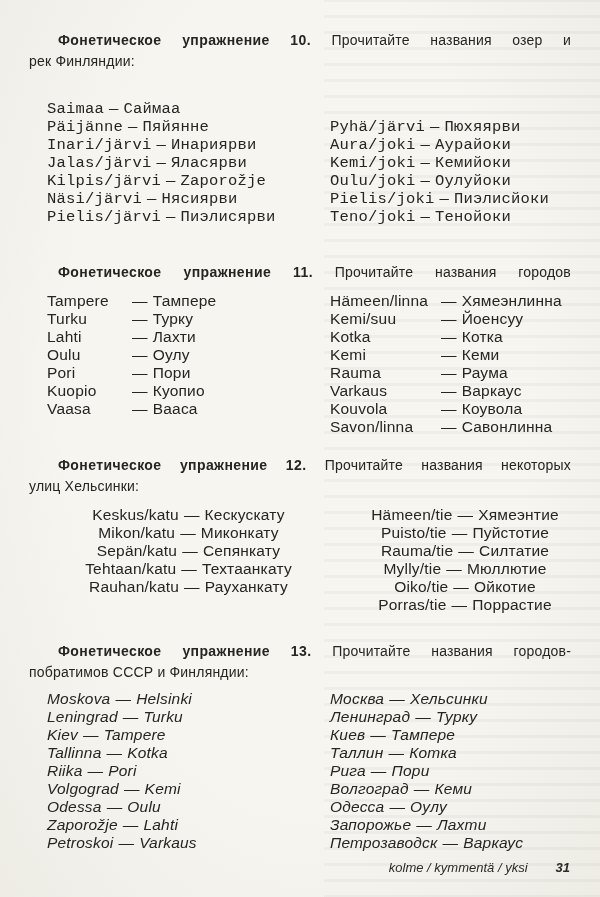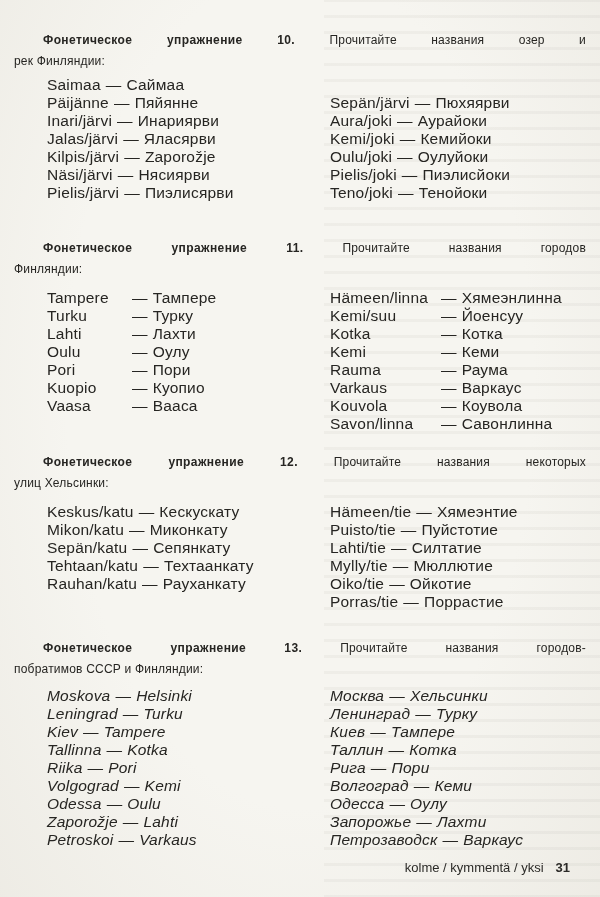--- a/index.html
+++ b/index.html
@@ -16,22 +16,22 @@
     background:radial-gradient(ellipse at 50% 42%, #f6f5f0 55%, #edebe4 100%);
   }
   .bleed{
     position:absolute;top:0;right:0;width:46%;height:100%;
     background:repeating-linear-gradient(0deg, transparent 0 13px, rgba(115,110,98,0.055) 13px 16px);
     filter:blur(0.7px);
     pointer-events:none;
   }
   section{position:relative;}
   .hd{
-    margin:0 14px;
-    font-size:12px;
+    margin:0 29px;
+    font-size:14px;
     line-height:21px;
     letter-spacing:0.2px;
   }
   .hd .l1{
     display:block;
     text-indent:29px;
     text-align:justify;
     text-align-last:justify;
     white-space:normal;
   }
@@ -44,36 +44,37 @@
     line-height:18px;
     letter-spacing:0.2px;
   }
   .col.left{width:283px;flex:0 0 283px;}
   .col.right{flex:1;}
   .col .row{white-space:nowrap;height:18px;}
   .dash{padding:0 5px;}
   .offset1{padding-top:18px;}
   .aligned-l .nm{display:inline-block;width:80px;}
   .aligned-r .nm{display:inline-block;width:106px;}
-  .mt-ex10-list{margin-top:4px;}
+  .mt-ex10-list{margin-top:28px;font-family:Liberation Mono, monospace;}
   .mt-h11{margin-top:36px;}
   .mt-ex11-list{margin-top:9px;}
   .mt-h12{margin-top:19px;}
-  .mt-ex12-list{margin-top:9px;}
+  .mt-ex12-list{margin-top:9px;text-align:center;}
   .mt-h13{margin-top:27px;}
   .mt-ex13-list{margin-top:7px;font-style:italic;}
   .pad-top{padding-top:30px;}
   .footer{
     position:absolute;
     top:860px;right:30px;
     font-size:13px;
+    font-style:italic;
     color:#2b2a27;
     display:flex;
     align-items:baseline;
-    gap:12px;
+    gap:28px;
   }
   .footer .pgnum{font-weight:700;}
 </style>
 </head>
 <body>
 
 <div class="page pad-top">
   <div class="bleed"></div>
 
   <section>
@@ -85,34 +86,33 @@
       <div class="col left">
           <div class="row"><span class="nm">Saimaa</span><span class="dash">—</span><span class="tr">Саймаа</span></div>
           <div class="row"><span class="nm">Päijänne</span><span class="dash">—</span><span class="tr">Пяйянне</span></div>
           <div class="row"><span class="nm">Inari/järvi</span><span class="dash">—</span><span class="tr">Инариярви</span></div>
           <div class="row"><span class="nm">Jalas/järvi</span><span class="dash">—</span><span class="tr">Яласярви</span></div>
           <div class="row"><span class="nm">Kilpis/järvi</span><span class="dash">—</span><span class="tr">Zaporožje</span></div>
           <div class="row"><span class="nm">Näsi/järvi</span><span class="dash">—</span><span class="tr">Нясиярви</span></div>
           <div class="row"><span class="nm">Pielis/järvi</span><span class="dash">—</span><span class="tr">Пиэлисярви</span></div>
         </div>
       <div class="col right offset1">
-          <div class="row"><span class="nm">Sepän/järvi</span><span class="dash">—</span><span class="tr">Пюхяярви</span></div>
+          <div class="row"><span class="nm">Pyhä/järvi</span><span class="dash">—</span><span class="tr">Пюхяярви</span></div>
           <div class="row"><span class="nm">Aura/joki</span><span class="dash">—</span><span class="tr">Аурайоки</span></div>
           <div class="row"><span class="nm">Kemi/joki</span><span class="dash">—</span><span class="tr">Кемийоки</span></div>
           <div class="row"><span class="nm">Oulu/joki</span><span class="dash">—</span><span class="tr">Оулуйоки</span></div>
           <div class="row"><span class="nm">Pielis/joki</span><span class="dash">—</span><span class="tr">Пиэлисйоки</span></div>
           <div class="row"><span class="nm">Teno/joki</span><span class="dash">—</span><span class="tr">Тенойоки</span></div>
         </div>
     </div>
   </section>
 
   <section>
     <p class="hd mt-h11">
       <span class="l1"><b>Фонетическое упражнение 11.</b> <span>Прочитайте названия городов</span></span>
-      <span class="l2">Финляндии:</span>
     </p>
     <div class="cols mt-ex11-list">
       <div class="col left aligned-l">
           <div class="row"><span class="nm">Tampere</span><span class="dash">—</span><span class="tr">Тампере</span></div>
           <div class="row"><span class="nm">Turku</span><span class="dash">—</span><span class="tr">Турку</span></div>
           <div class="row"><span class="nm">Lahti</span><span class="dash">—</span><span class="tr">Лахти</span></div>
           <div class="row"><span class="nm">Oulu</span><span class="dash">—</span><span class="tr">Оулу</span></div>
           <div class="row"><span class="nm">Pori</span><span class="dash">—</span><span class="tr">Пори</span></div>
           <div class="row"><span class="nm">Kuopio</span><span class="dash">—</span><span class="tr">Куопио</span></div>
           <div class="row"><span class="nm">Vaasa</span><span class="dash">—</span><span class="tr">Вааса</span></div>
@@ -139,21 +139,21 @@
       <div class="col left">
           <div class="row"><span class="nm">Keskus/katu</span><span class="dash">—</span><span class="tr">Кескускату</span></div>
           <div class="row"><span class="nm">Mikon/katu</span><span class="dash">—</span><span class="tr">Миконкату</span></div>
           <div class="row"><span class="nm">Sepän/katu</span><span class="dash">—</span><span class="tr">Сепянкату</span></div>
           <div class="row"><span class="nm">Tehtaan/katu</span><span class="dash">—</span><span class="tr">Техтаанкату</span></div>
           <div class="row"><span class="nm">Rauhan/katu</span><span class="dash">—</span><span class="tr">Рауханкату</span></div>
         </div>
       <div class="col right">
           <div class="row"><span class="nm">Hämeen/tie</span><span class="dash">—</span><span class="tr">Хямеэнтие</span></div>
           <div class="row"><span class="nm">Puisto/tie</span><span class="dash">—</span><span class="tr">Пуйстотие</span></div>
-          <div class="row"><span class="nm">Lahti/tie</span><span class="dash">—</span><span class="tr">Силтатие</span></div>
+          <div class="row"><span class="nm">Rauma/tie</span><span class="dash">—</span><span class="tr">Силтатие</span></div>
           <div class="row"><span class="nm">Mylly/tie</span><span class="dash">—</span><span class="tr">Мюллютие</span></div>
           <div class="row"><span class="nm">Oiko/tie</span><span class="dash">—</span><span class="tr">Ойкотие</span></div>
           <div class="row"><span class="nm">Porras/tie</span><span class="dash">—</span><span class="tr">Поррастие</span></div>
         </div>
     </div>
   </section>
 
   <section>
     <p class="hd mt-h13">
       <span class="l1"><b>Фонетическое упражнение 13.</b> <span>Прочитайте названия городов-</span></span>

